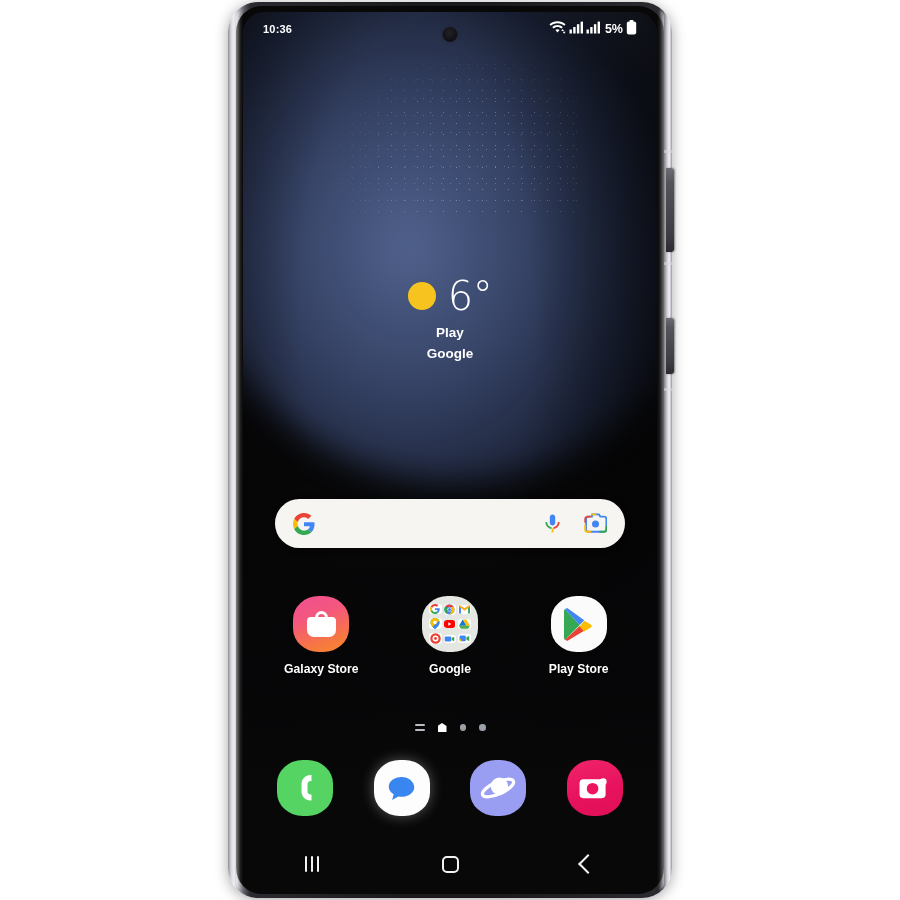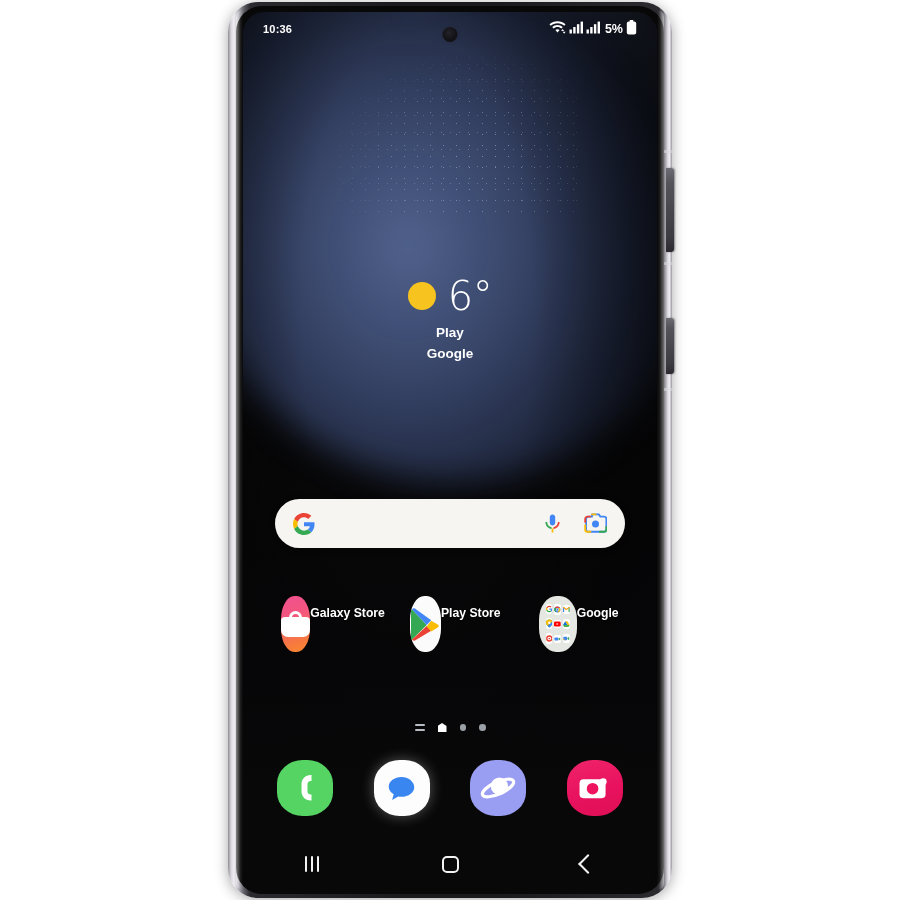--- a/index.html
+++ b/index.html
@@ -262,21 +262,22 @@
     width: 414px;
     display: flex;
     justify-content: space-around;
     padding: 0 14px;
     box-sizing: border-box;
     z-index: 5;
   }
   .app {
     width: 80px;
     display: flex;
-    flex-direction: row;
+    flex-direction: column;
+    align-items: center;
   }
   .appicon {
     width: 56px;
     height: 56px;
     border-radius: 40% / 40%;
     position: relative;
     display: flex;
     align-items: center;
     justify-content: center;
   }
@@ -556,32 +557,20 @@
           <div class="bag">
             <div class="bag-handle"></div>
             <div class="bag-body"></div>
           </div>
         </div>
         <div class="applabel">Galaxy Store</div>
       </div>
 
 
       <div class="app">
-        <div class="appicon squircle ic-playstore">
-          <svg width="31" height="33" viewBox="0 0 32 34">
-            <path d="M2.0 1.2C1.3 1.6 1.0 2.4 1.0 3.4v27.2c0 1.0.3 1.8 1.0 2.2l15.2-15.4z" fill="#34a853"></path>
-            <path d="M2.0 1.2l15.2 16.2 4.7-4.8L5.1.6C4.1 0 3.0.4 2.0 1.2z" fill="#4285f4"></path>
-            <path d="M2.0 32.8c1.0.8 2.1 1.2 3.1.6l16.8-10.0-4.7-4.8z" fill="#ea4335"></path>
-            <path d="M21.9 13.0L28.6 16.9c1.4.8 1.4 2.5 0 3.3l-6.7 3.9-4.7-5.0z" fill="#fbbc04"></path>
-          </svg>
-        </div>
-        <div class="applabel">Play Store</div>
-      </div>
-
-      <div class="app">
         <div class="appicon squircle ic-googlefolder">
           <div class="mini">
             <svg width="10" height="10" viewBox="0 0 48 48">
               <path fill="#EA4335" d="M24 9.5c3.54 0 6.71 1.22 9.21 3.6l6.85-6.85C35.9 2.38 30.47 0 24 0 14.62 0 6.51 5.38 2.56 13.22l7.98 6.19C12.43 13.72 17.74 9.5 24 9.5z"></path>
               <path fill="#4285F4" d="M46.98 24.55c0-1.57-.15-3.09-.38-4.55H24v9.02h12.94c-.58 2.96-2.26 5.48-4.78 7.18l7.73 6c4.51-4.18 7.09-10.36 7.09-17.65z"></path>
               <path fill="#FBBC05" d="M10.53 28.59c-.48-1.45-.76-2.99-.76-4.59s.27-3.14.76-4.59l-7.98-6.19C.92 16.46 0 20.12 0 24c0 3.88.92 7.54 2.56 10.78l7.97-6.19z"></path>
               <path fill="#34A853" d="M24 48c6.48 0 11.93-2.13 15.89-5.81l-7.73-6c-2.15 1.45-4.92 2.3-8.16 2.3-6.26 0-11.57-4.22-13.47-9.91l-7.98 6.19C6.51 42.62 14.62 48 24 48z"></path>
             </svg>
           </div>
           <div class="mini">
@@ -639,20 +628,32 @@
           </div>
           <div class="mini">
             <svg width="11" height="9" viewBox="0 0 22 18">
               <rect x="1.2" y="3.0" width="12.4" height="11.6" rx="2.6" fill="#4285F4"></rect>
               <path d="M14.6 7.2l5.8-3.6v11.0l-5.8-3.6z" fill="#34A853"></path>
               <path d="M1.2 8.0v3.8a2.6 2.6 0 0 0 2.6 2.8h3.0z" fill="#FBBC05"></path>
             </svg>
           </div>
         </div>
         <div class="applabel">Google</div>
+      </div>
+
+      <div class="app">
+        <div class="appicon squircle ic-playstore">
+          <svg width="31" height="33" viewBox="0 0 32 34">
+            <path d="M2.0 1.2C1.3 1.6 1.0 2.4 1.0 3.4v27.2c0 1.0.3 1.8 1.0 2.2l15.2-15.4z" fill="#34a853"></path>
+            <path d="M2.0 1.2l15.2 16.2 4.7-4.8L5.1.6C4.1 0 3.0.4 2.0 1.2z" fill="#4285f4"></path>
+            <path d="M2.0 32.8c1.0.8 2.1 1.2 3.1.6l16.8-10.0-4.7-4.8z" fill="#ea4335"></path>
+            <path d="M21.9 13.0L28.6 16.9c1.4.8 1.4 2.5 0 3.3l-6.7 3.9-4.7-5.0z" fill="#fbbc04"></path>
+          </svg>
+        </div>
+        <div class="applabel">Play Store</div>
       </div>
 
     </div>
 
     <div class="pageind">
       <span class="pi-lines">
           <i></i>
           <i></i>
         </span>
       <span class="pi-home"></span>

